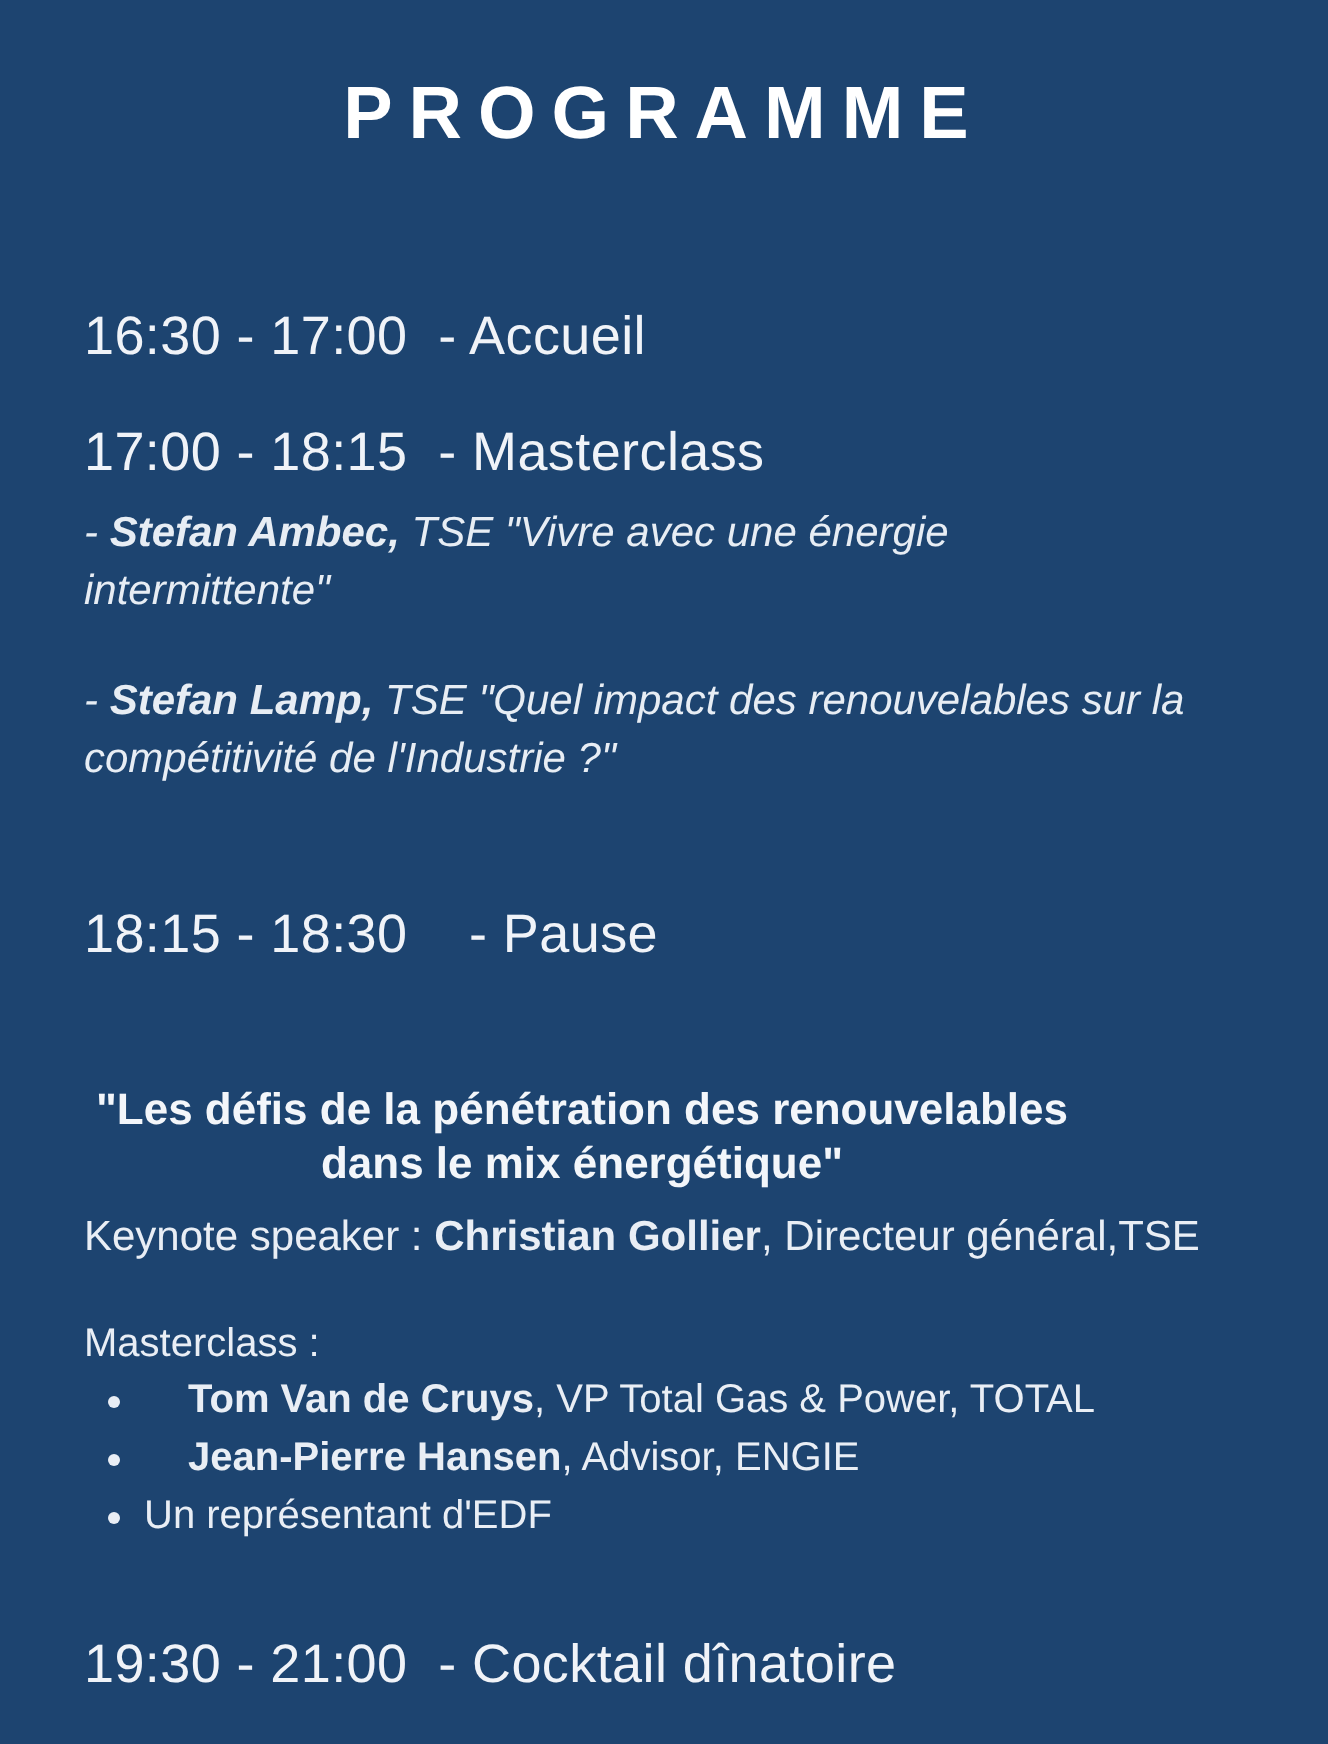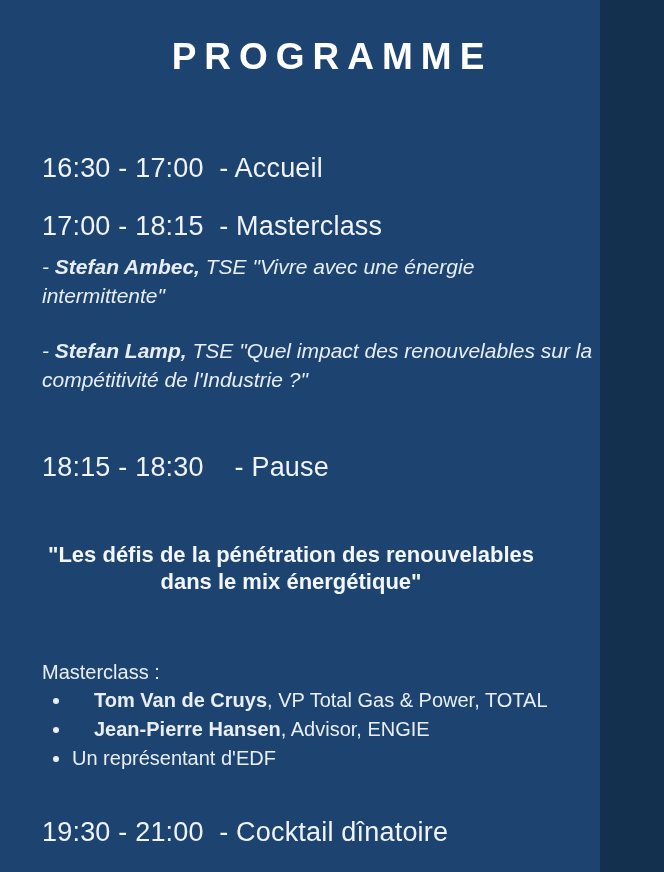--- a/index.html
+++ b/index.html
@@ -3,21 +3,21 @@
 <meta charset="utf-8">
 <style>
   html,body{margin:0;padding:0;}
   body{
     width:664px;height:872px;
     font-family:"Liberation Sans","DejaVu Sans",sans-serif;
     background:#13314f;
   }
   .poster{
     position:relative;
-    width:600px;height:872px;
+    width:664px;height:872px;
     background:#1d4470;
     color:#eef2f7;
     overflow:hidden;
   }
   .title{
     position:absolute;top:36px;left:0;width:664px;
     text-align:center;
     font-size:37px;font-weight:700;
     letter-spacing:8px;
     color:#ffffff;
@@ -89,20 +89,21 @@
 
   <div class="speaker speaker-b"><span>- </span><b>Stefan Lamp,</b><span> TSE "Quel impact des renouvelables sur la
 compétitivité de l'Industrie ?"</span></div>
 
   <div class="sched row-pause">18:15 - 18:30    - Pause</div>
 
 
   <div class="quote">"Les défis de la pénétration des renouvelables
 dans le mix énergétique"</div>
 
+  <div class="keynote"><span>Keynote speaker : </span><b>Christian Gollier</b><span>, Directeur général,TSE</span></div>
 
   <div class="intervenants-label">Masterclass :</div>
 
   <ul class="intervenants-list">
     <li><b>Tom Van de Cruys</b><span>, VP Total Gas &amp; Power, TOTAL</span></li>
     <li><b>Jean-Pierre Hansen</b><span>, Advisor, ENGIE</span></li>
     <li><span>Un représentant d'EDF</span></li>
   </ul>
 
   <div class="sched row-cocktail">19:30 - 21:00  - Cocktail dînatoire</div>

